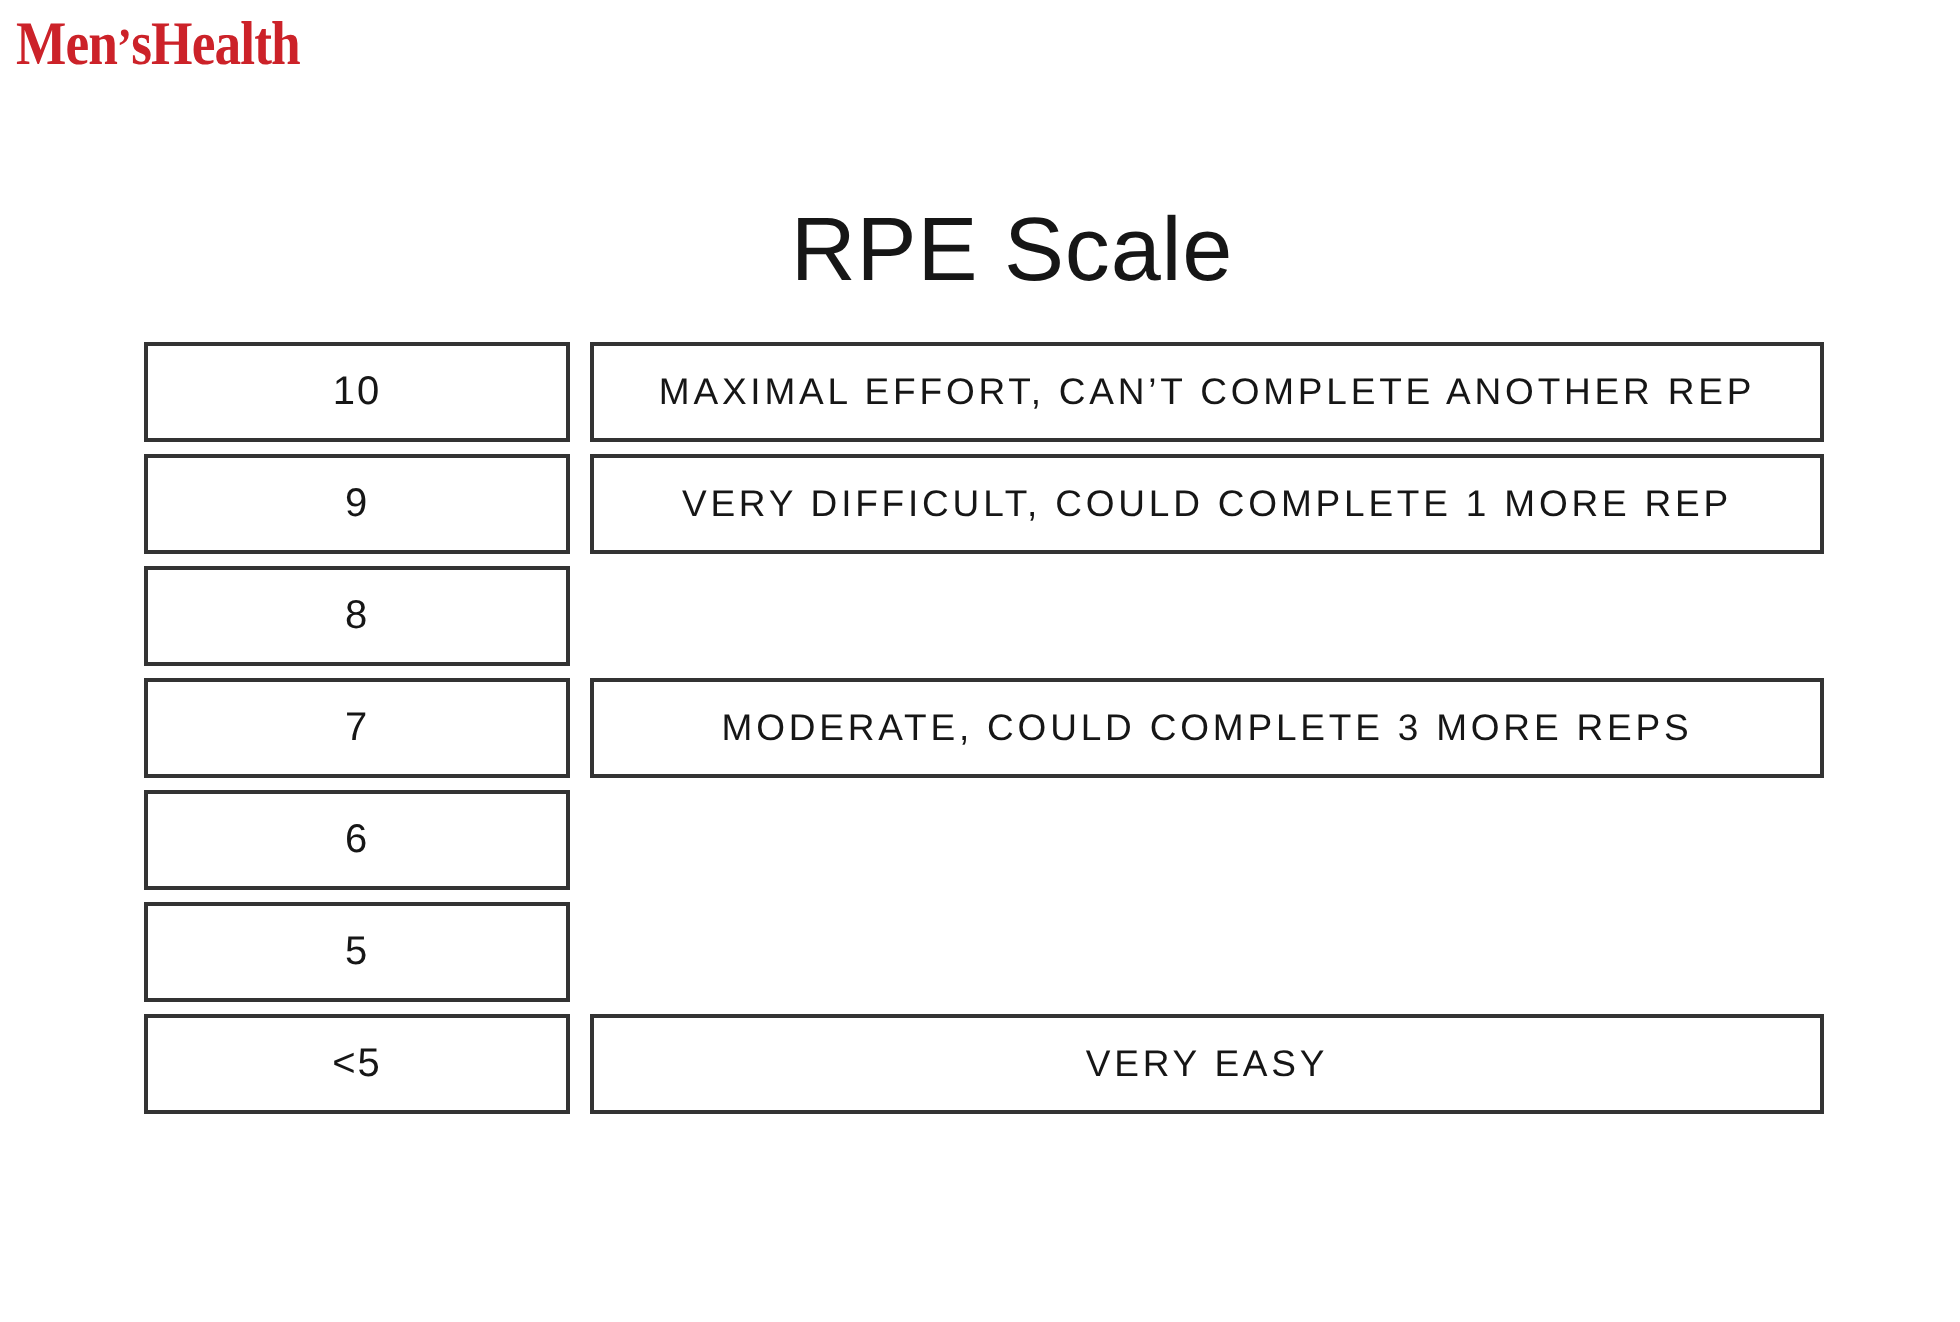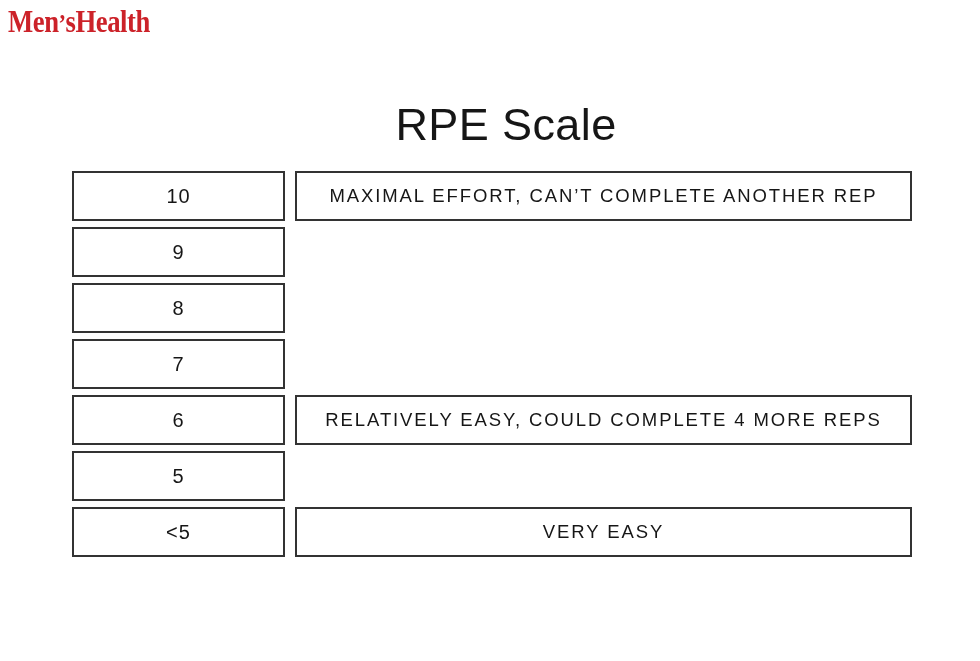--- a/index.html
+++ b/index.html
@@ -110,36 +110,37 @@
 
   <div class="scale-row">
     <div class="cell cell-level">10</div>
     <div class="cell-spacer"></div>
     <div class="cell cell-desc">MAXIMAL EFFORT, CAN’T COMPLETE ANOTHER REP</div>
   </div>
 
   <div class="scale-row">
     <div class="cell cell-level">9</div>
     <div class="cell-spacer"></div>
+    <div class="cell cell-desc">VERY DIFFICULT, COULD COMPLETE 1 MORE REP</div>
   </div>
 
   <div class="scale-row">
     <div class="cell cell-level">8</div>
     <div class="cell-spacer"></div>
   </div>
 
   <div class="scale-row">
     <div class="cell cell-level">7</div>
     <div class="cell-spacer"></div>
+    <div class="cell cell-desc">MODERATE, COULD COMPLETE 3 MORE REPS</div>
   </div>
 
   <div class="scale-row">
     <div class="cell cell-level">6</div>
     <div class="cell-spacer"></div>
-    <div class="cell cell-desc">RELATIVELY EASY, COULD COMPLETE 4 MORE REPS</div>
   </div>
 
   <div class="scale-row">
     <div class="cell cell-level">5</div>
     <div class="cell-spacer"></div>
   </div>
 
   <div class="scale-row">
     <div class="cell cell-level">&lt;5</div>
     <div class="cell-spacer"></div>

